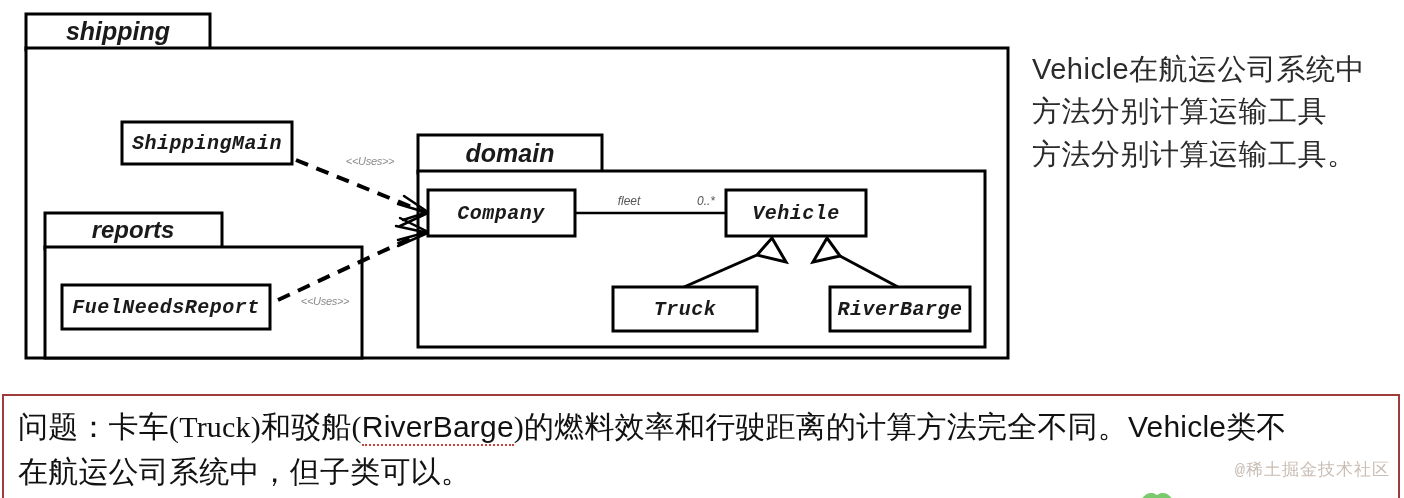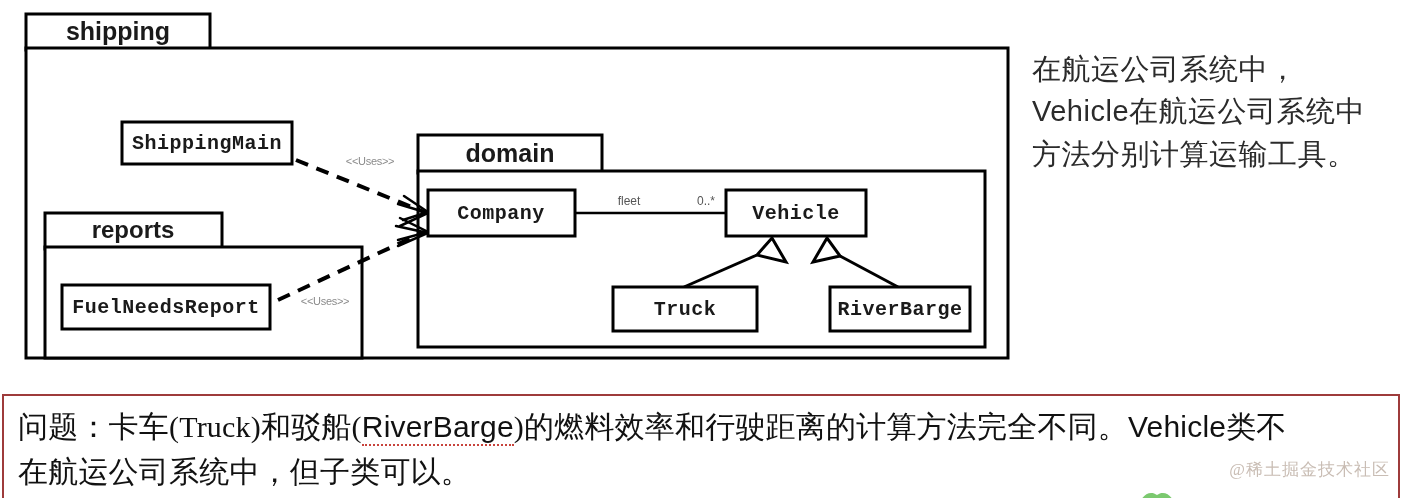--- a/index.html
+++ b/index.html
@@ -20,20 +20,21 @@
     background: #ffffff;
   }
 
   
   #diagram-area {
     position: absolute;
     left: 0;
     top: 0;
     width: 1020px;
     height: 378px;
+    font-style: italic;
   }
   #uml-svg {
     display: block;
   }
   .pkg-rect {
     fill: #ffffff;
     stroke: #000000;
     stroke-width: 3;
   }
   .pkg-tab {
@@ -152,21 +153,21 @@
   .misspelled {
     border-bottom: 2px dotted #c8433c;
     padding-bottom: 1px;
   }
 
   
   #watermark {
     position: absolute;
     right: 14px;
     top: 458px;
-    font-family: Liberation Serif, serif;
+    font-family: Liberation Mono, monospace;
     font-size: 17px;
     color: #c9bdb4;
     letter-spacing: 1px;
     white-space: nowrap;
   }
   #brand-leaf {
     position: absolute;
     left: 1135px;
     top: 487px;
     width: 62px;
@@ -255,22 +256,22 @@
 
       <g>
         <rect class="cls-rect" x="830" y="287" width="140" height="44"></rect>
         <text class="cls-label" x="900" y="310" font-size="20">RiverBarge</text>
       </g>
 
     </svg>
   </div>
 
   <div id="annotation">
-    <div class="ann-line">在航运公司系统中，</div>
     <div class="ann-line"><span class="lat">Vehicle</span><span>在航运公司系统中</span></div>
+    <div class="ann-line">方法分别计算运输工具</div>
     <div class="ann-line">方法分别计算运输工具。</div>
   </div>
 
   <div id="question-box" style="border-color: rgb(158, 59, 59);">
     <div class="q-line"><span>问题：</span><span>卡车(Truck)和驳船(</span><span class="lat misspelled">RiverBarge</span><span>)的燃料效率和行驶距离的计算方法完全不同。</span><span class="lat">Vehicle</span><span>类不</span></div>
     <div class="q-line">在航运公司系统中，但子类可以。</div>
   </div>
 
   <div id="watermark">@稀土掘金技术社区</div>
   <svg id="brand-leaf" viewBox="0 0 62 24" xmlns="http://www.w3.org/2000/svg">

